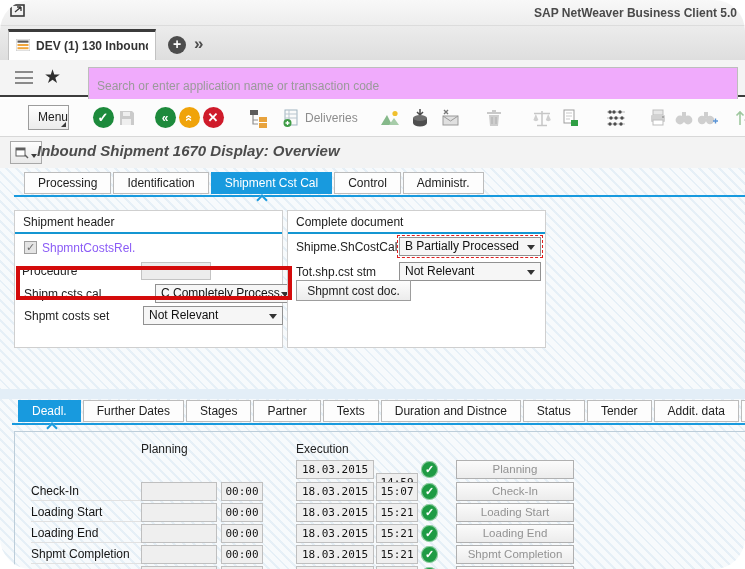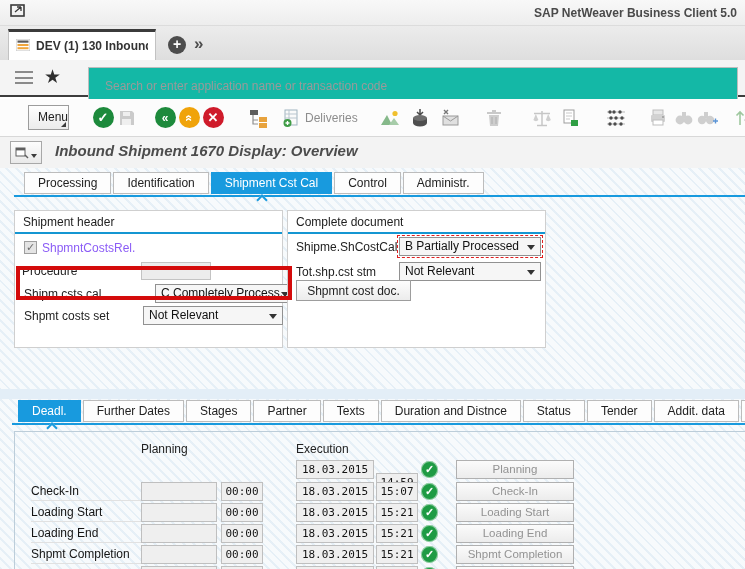--- a/index.html
+++ b/index.html
@@ -1,18 +1,18 @@
 <!DOCTYPE html>
 <html><head>
 <meta charset="utf-8">
 <style>
   * { margin:0; padding:0; box-sizing:border-box; }
   html,body { width:745px; height:569px; overflow:hidden; }
   body { font-family:"Liberation Sans", sans-serif; font-size:12px; color:#333; background:#fff; }
-  #screen { position:relative; width:745px; height:569px; overflow:hidden; background:#fff; }
+  #screen { position:relative; width:745px; height:569px; overflow:hidden; background:#fff;border-radius:31px; }
 
   
   .titlebar { position:absolute; top:0; left:0; width:745px; height:26px;
     background:linear-gradient(#f8f8f8,#ededed); border-bottom:1px solid #dcdcdc;
     display:flex; align-items:center; }
   .titlebar .win-icon { margin-left:9px; }
   .titlebar .app-title { position:absolute; right:8px; font-weight:bold; color:#4a4a4a; font-size:12px; }
 
   
   .tabbar { position:absolute; top:26px; left:0; width:745px; height:34px;
@@ -26,21 +26,21 @@
   .tab-overflow { position:absolute; left:194px; top:8px; color:#4d4d4d; font-size:17px; font-weight:bold; }
 
   
   .searchrow { position:absolute; top:60px; left:0; width:745px; height:37px; background:#f4f4f4;
     border-bottom:2px solid #3d3d3d; }
   .list-icon { position:absolute; left:15px; top:11px; width:18px; height:13px;
     border-top:2px solid #8a8a8a; border-bottom:2px solid #8a8a8a; }
   .list-icon::after { content:""; position:absolute; left:0; top:4px; width:18px; height:2px; background:#8a8a8a; }
   .star-icon { position:absolute; left:44px; top:5px; font-size:19px; color:#2e2e2e; }
   .search-input { position:absolute; left:88px; top:7px; width:650px; height:38px;
-    border:1px solid #bdbdbd; background:#14b8a6; padding:0 16px; font-size:12px; color:#333;
+    border:1px solid #bdbdbd; background:#f0abfc; padding:0 8px; font-size:12px; color:#333;
     font-family:"Liberation Sans", sans-serif; }
   .search-input::placeholder { color:#9a9a9a; }
 
   
   .toolbar { position:absolute; top:99px; left:0; width:745px; height:38px; background:#fcfcfc;
     border-bottom:1px solid #d8d8d8; display:flex; align-items:center; }
   .menu-btn { position:relative; margin-left:28px; width:56px; height:25px; background:linear-gradient(#fefefe,#ececec);
     border:1px solid #9c9c9c; font-size:12px; color:#222; text-align:left; padding-left:9px; line-height:23px; }
   .menu-btn::after { content:""; position:absolute; right:2px; bottom:2px; border-left:5px solid transparent;
     border-bottom:5px solid #3c3c3c; }
@@ -52,21 +52,21 @@
   .c-red { background:#cf1b2b; }
   .rot90 { transform:rotate(90deg); }
   .tb-label { color:#8d8d8d; font-size:12px; margin-left:2px; }
 
   
   .pagetitlerow { position:absolute; top:137px; left:0; width:745px; height:31px; background:#f3f3f3; }
   .objsvc-btn { position:absolute; left:10px; top:4px; width:32px; height:23px; background:linear-gradient(#fdfdfd,#e9e9e9);
     border:1px solid #a8a8a8; display:flex; align-items:center; justify-content:center; gap:2px; }
   .objsvc-btn .caret { width:0; height:0; border-left:3px solid transparent; border-right:3px solid transparent;
     border-top:4px solid #3c3c3c; margin-top:6px; }
-  .page-title { position:absolute; left:55px; top:5px; font-size:15px; font-weight:bold; font-style:italic; color:#4c4c4c; }
+  .page-title { position:absolute; left:37px; top:5px; font-size:15px; font-weight:bold; font-style:italic; color:#4c4c4c; }
 
   
   .content { position:absolute; top:168px; left:0; width:745px; height:401px; overflow:hidden;
     background:#f7fafc;
     background-image:repeating-linear-gradient(45deg, rgba(185,212,233,0.28) 0 2px, rgba(255,255,255,0) 2px 7px); }
 
   .tabstrip { position:absolute; display:flex; white-space:nowrap; }
   .stab { height:22px; line-height:20px; padding:0 13px; background:#fdfdfd; border:1px solid #bcbcbc;
     color:#222; font-size:12px; margin-right:2px; flex:0 0 auto; }
   .stab.active { background:#189ade; border-color:#189ade; color:#fff; }

